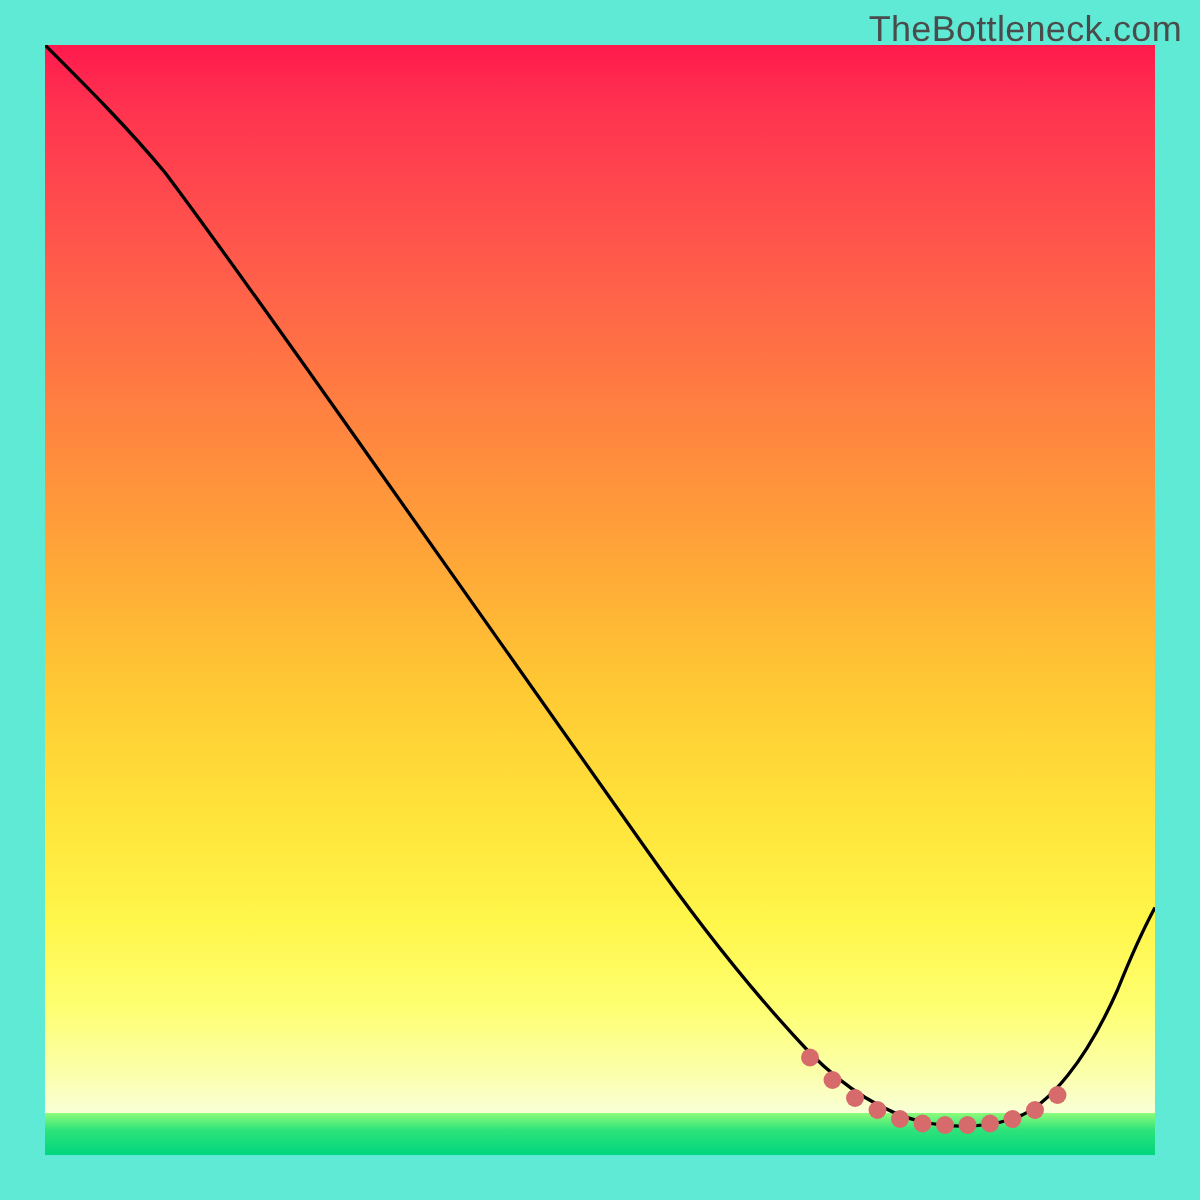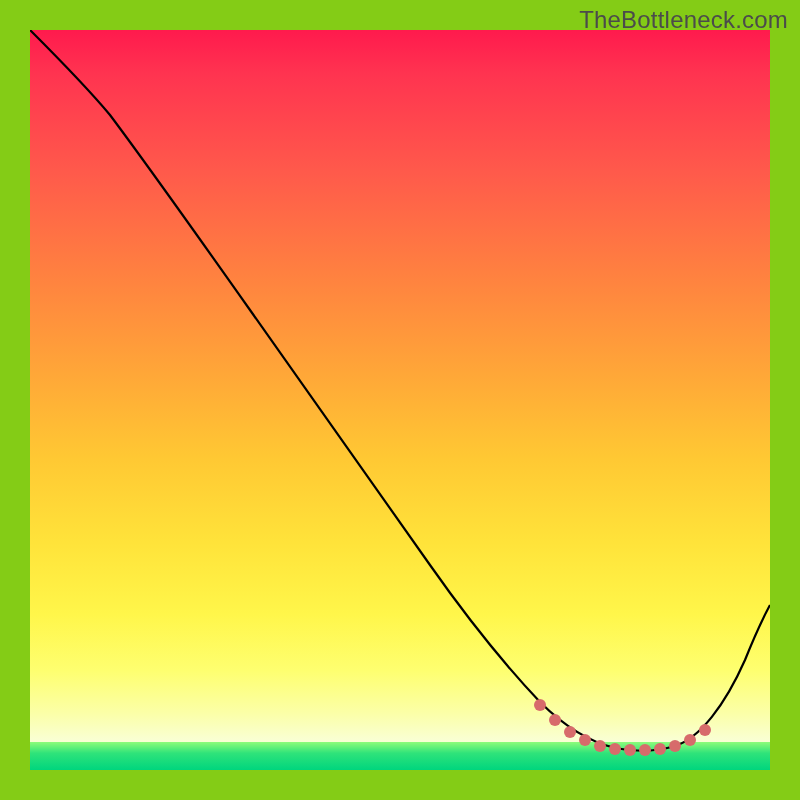--- a/index.html
+++ b/index.html
@@ -10,21 +10,21 @@
     background: #000000;
     overflow: hidden;
     font-family: Arial, Helvetica, sans-serif;
   }
   .stage {
     position: absolute;
     left: 0;
     top: 0;
     width: 800px;
     height: 800px;
-    background: #84cc16;
+    background: #5eead4;
   }
   .plot {
     position: absolute;
     left: 30px;
     top: 30px;
     width: 740px;
     height: 740px;
     overflow: hidden;
   }
   .gradient {

